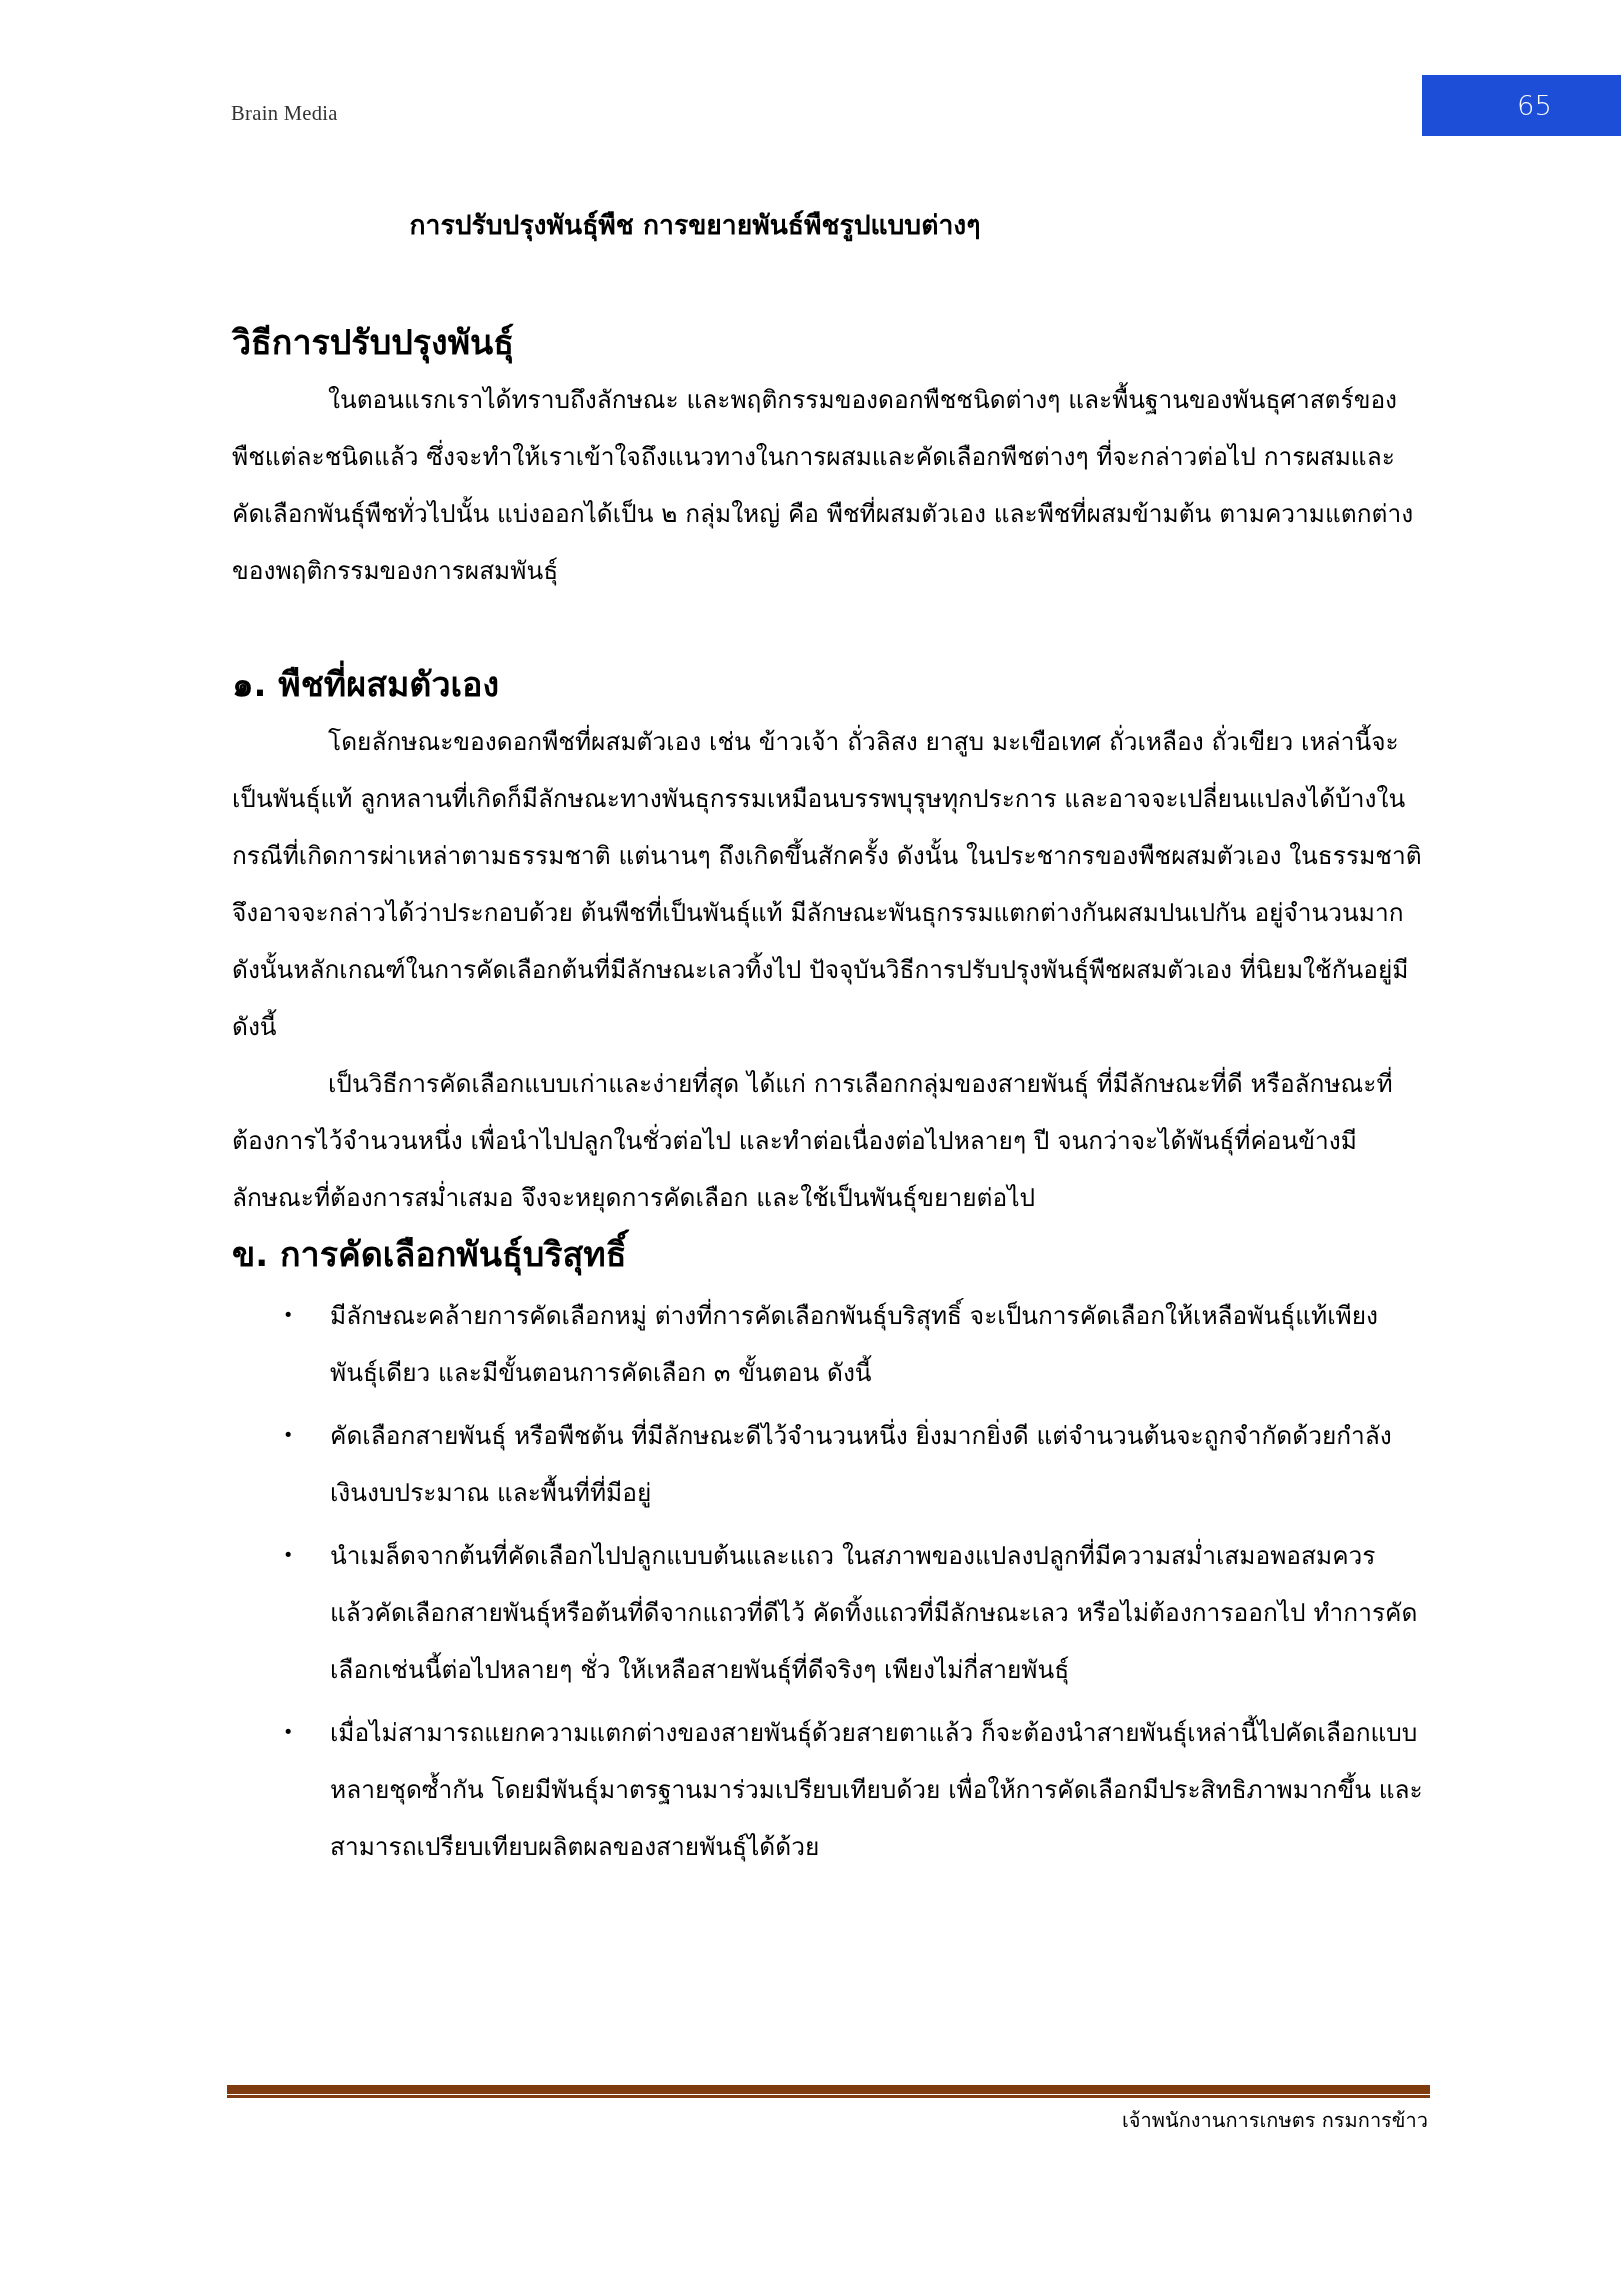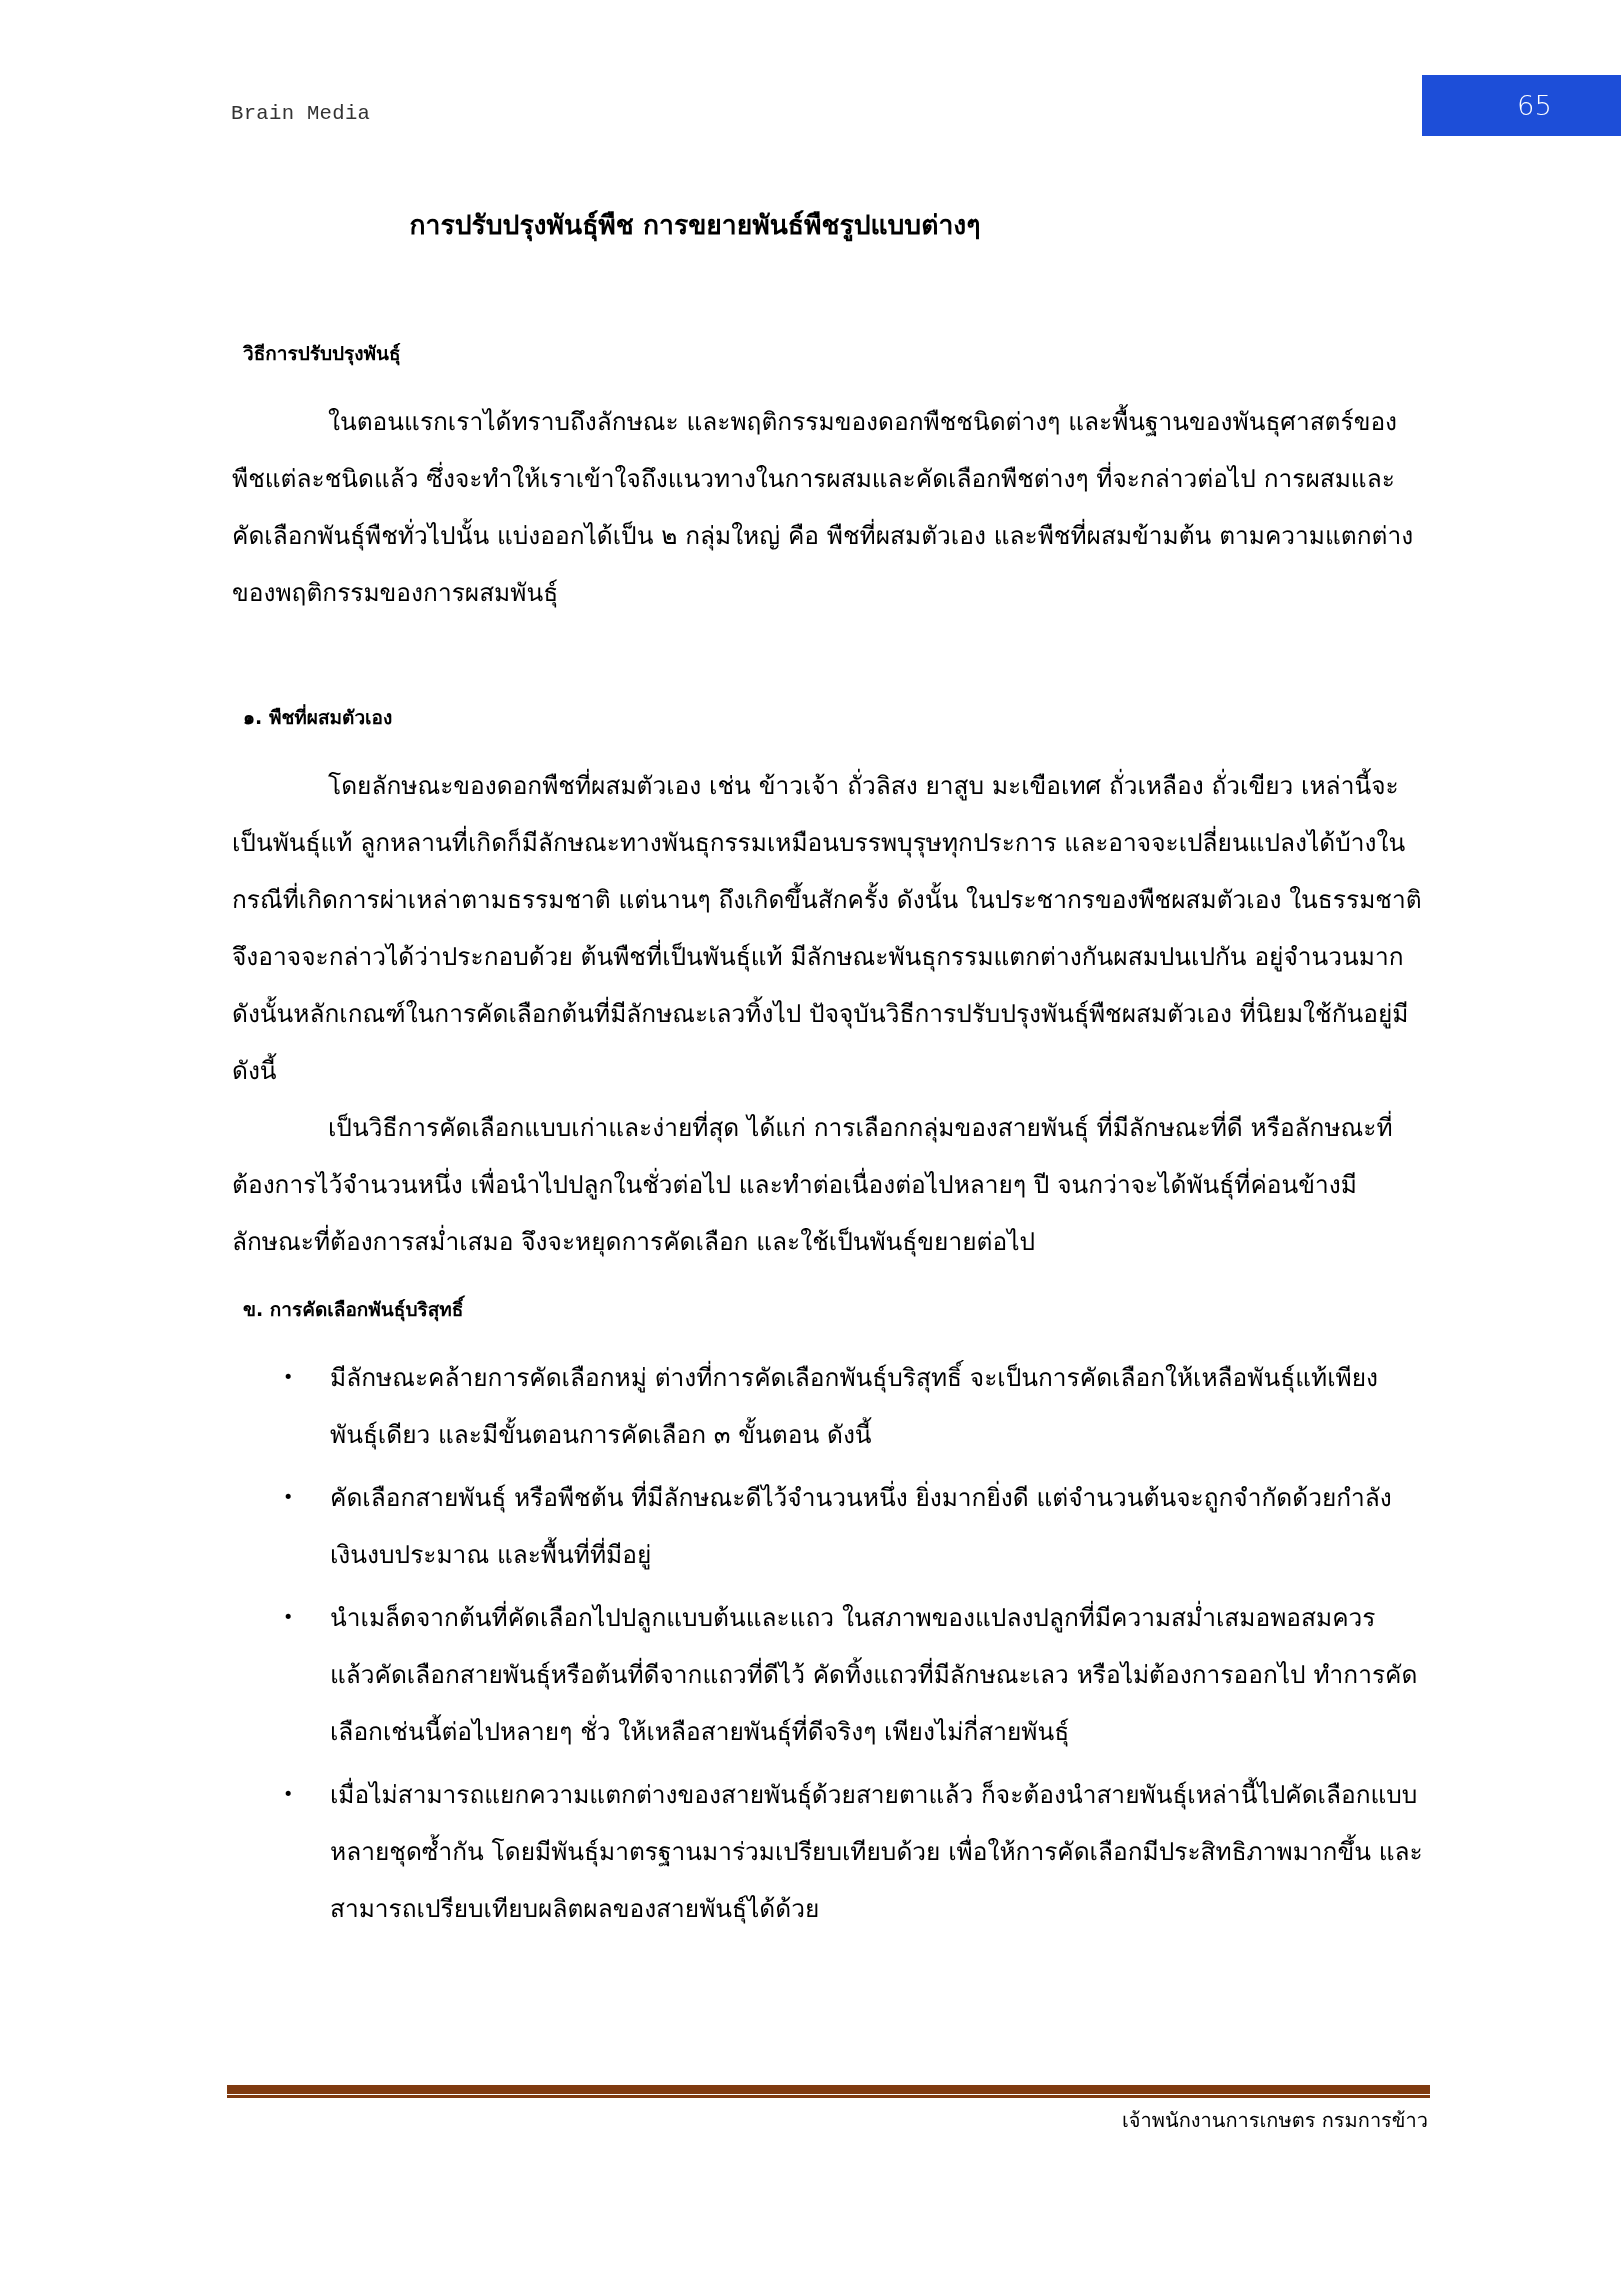--- a/index.html
+++ b/index.html
@@ -1,27 +1,27 @@
 <!DOCTYPE html>
 <html><head>
   <meta charset="utf-8">
   <style>
     html, body { margin: 0; padding: 0; background: #ffffff; }
     body { width: 1621px; height: 2293px; position: relative; overflow: hidden;
            font-family: "DejaVu Sans", sans-serif; color: #000; }
     .header-brand { position: absolute; left: 231px; top: 102px; font-size: 20.6px;
-                    color: #333; font-family: Liberation Mono, monospace; letter-spacing: 0.3px; }
+                    color: #333; font-family: Liberation Serif, serif; letter-spacing: 0.3px; }
     .page-box { position: absolute; left: 1422px; top: 75px; width: 225px; height: 61px;
                 background: #1d4ed8; color: #fff; display: flex; align-items: center; justify-content: center;
                 font-size: 27.4px; font-family: "DejaVu Sans", sans-serif; font-weight: 300; }
     .doc-title { position: absolute; left: 0; width: 1390px; top: 204px; text-align: center;
                  font-size: 26.5px; font-weight: bold; font-family: "DejaVu Sans", sans-serif; }
     .content { position: absolute; left: 232px; top: 314px; width: 1191px;
                font-size: 24.5px; line-height: 57px; font-family: "DejaVu Sans", sans-serif; }
-    .h { font-weight: bold; font-size: 19px; margin: 11px; }
+    .h { font-weight: bold; font-size: 34px; margin: 0; }
     .p { margin: 0; text-indent: 96px; }
     .gap-lg { height: 57px; }
     .list { margin: 3.9px 0 0 0; padding: 0; list-style: none; }
     .li { position: relative; padding-left: 98px; margin-bottom: 5.9px; }
     .bullet { position: absolute; left: 51px; top: 0; font-size: 17.6px; }
     .footer-bar-thick { position: absolute; left: 227px; top: 2085px; width: 1203px; height: 8.8px; background: #7f3a10; }
     .footer-bar-thin { position: absolute; left: 227px; top: 2095px; width: 1203px; height: 2.9px; background: #7f3a10; }
     .footer-text { position: absolute; right: 193px; top: 2104px; font-size: 20px;
                    font-family: "DejaVu Sans", sans-serif; color: #000; }
   </style>

